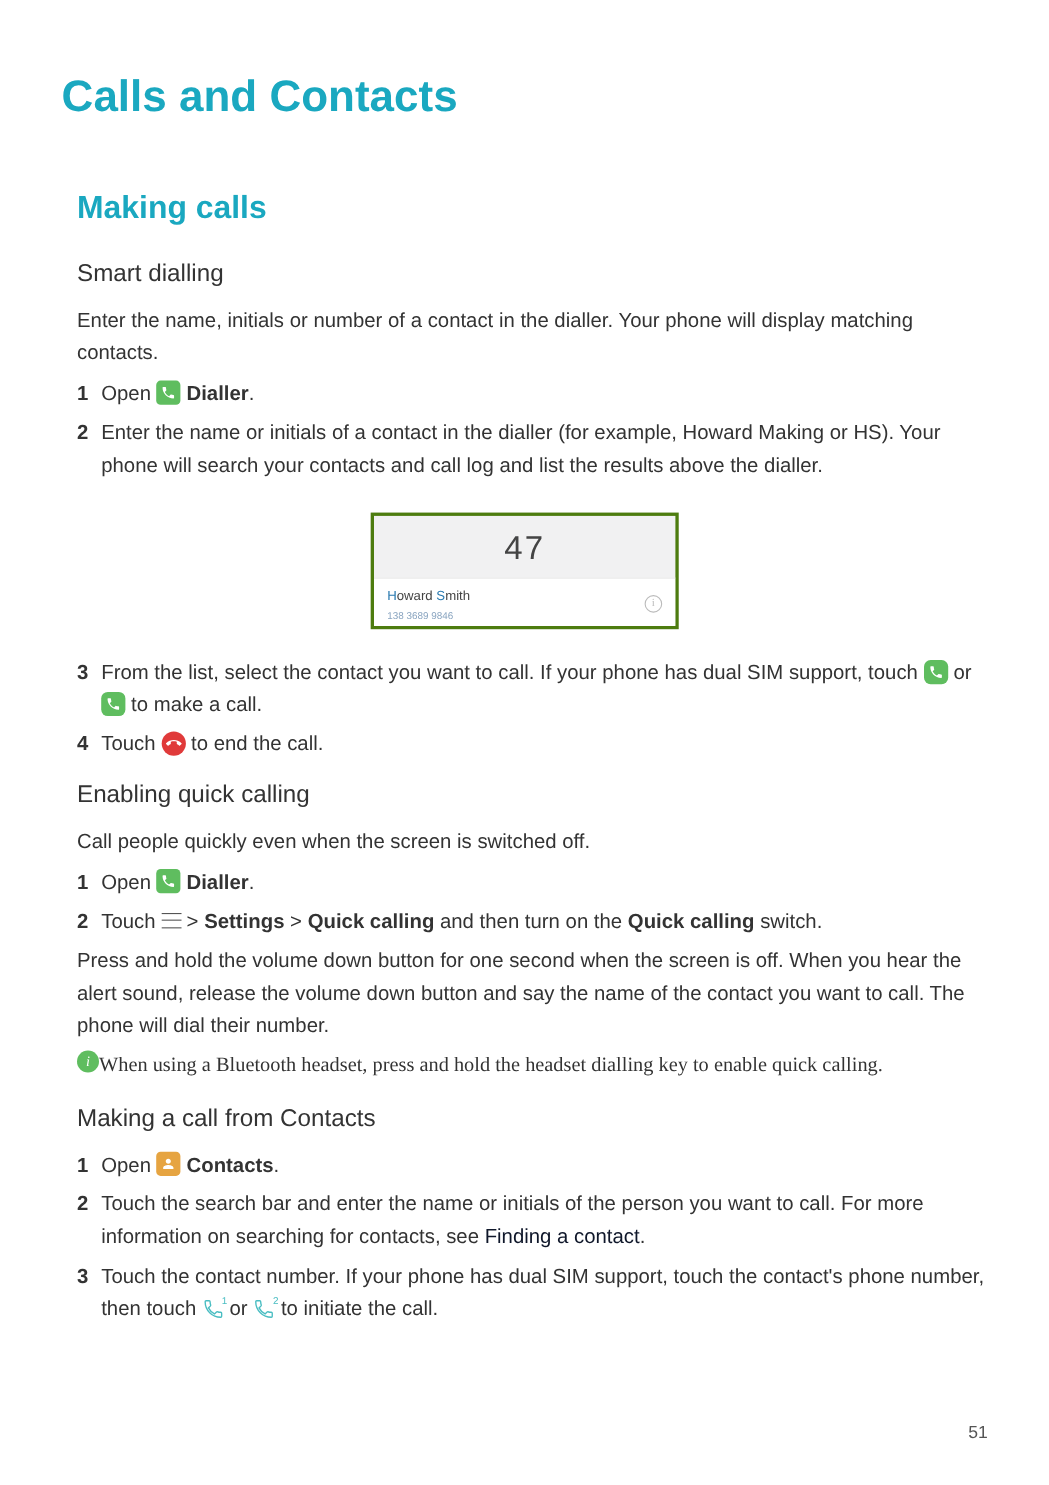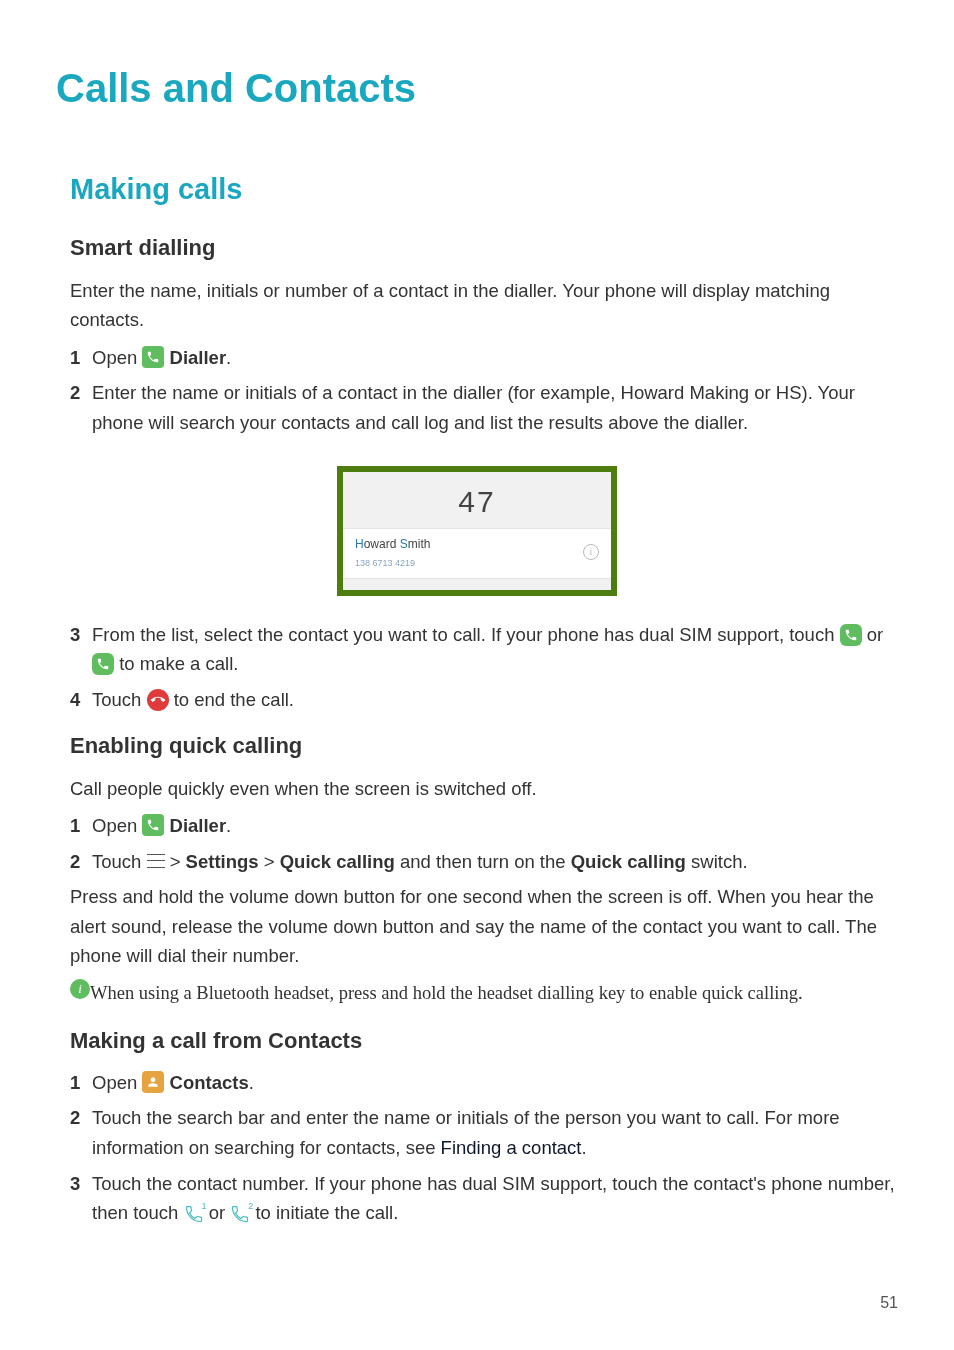--- a/index.html
+++ b/index.html
@@ -23,21 +23,21 @@
     color: #1aa8c0;
     font-size: 29px;
     font-weight: bold;
     margin-top: 8px;
     margin-bottom: 18px;
     margin-left: 14px;
   }
   .h3 {
     color: #333333;
     font-size: 22px;
-    font-weight: bold;
+    font-weight: normal;
     margin-top: 14px;
     margin-bottom: 10px;
     margin-left: 14px;
   }
   .para {
     margin-left: 14px;
     margin-bottom: 8px;
   }
   .list {
     margin-left: 14px;
@@ -72,23 +72,23 @@
     font-size: 16px;
     color: #555555;
   }
   .screenshot-wrap {
     display: flex;
     justify-content: center;
     margin: 28px 0 24px 0;
   }
   .screenshot {
     width: 280px;
-    height: 130px;
+    height: 106px;
     background: #f1f1f2;
-    border: 6px solid #4d7c0f;
+    border: 3px solid #4d7c0f;
     position: relative;
     overflow: hidden;
   }
   .screenshot-num {
     position: absolute;
     top: 6px;
     left: 0; right: 0;
     text-align: center;
     font-size: 30px;
     color: #444;
@@ -219,21 +219,21 @@
     <span class="list-text">Enter the name or initials of a contact in the dialler (for example, Howard Making or HS). Your phone will search your contacts and call log and list the results above the dialler.</span>
   </li>
 </ol>
 
 <div class="screenshot-wrap">
   <div class="screenshot">
     <div class="screenshot-num">47</div>
     <div class="screenshot-row">
       <div class="screenshot-name">
         <span class="hn">H</span><span class="nm">oward </span><span class="hn">S</span><span class="nm">mith</span>
-        <span class="screenshot-sub">138 6713 4219</span>
+        <span class="screenshot-sub">138 3689 9846</span>
       </div>
       <div class="screenshot-info">i</div>
     </div>
   </div>
 </div>
 
 <ol class="list">
   <li class="list-item">
     <span class="list-num">3</span>
     <span class="list-text">

